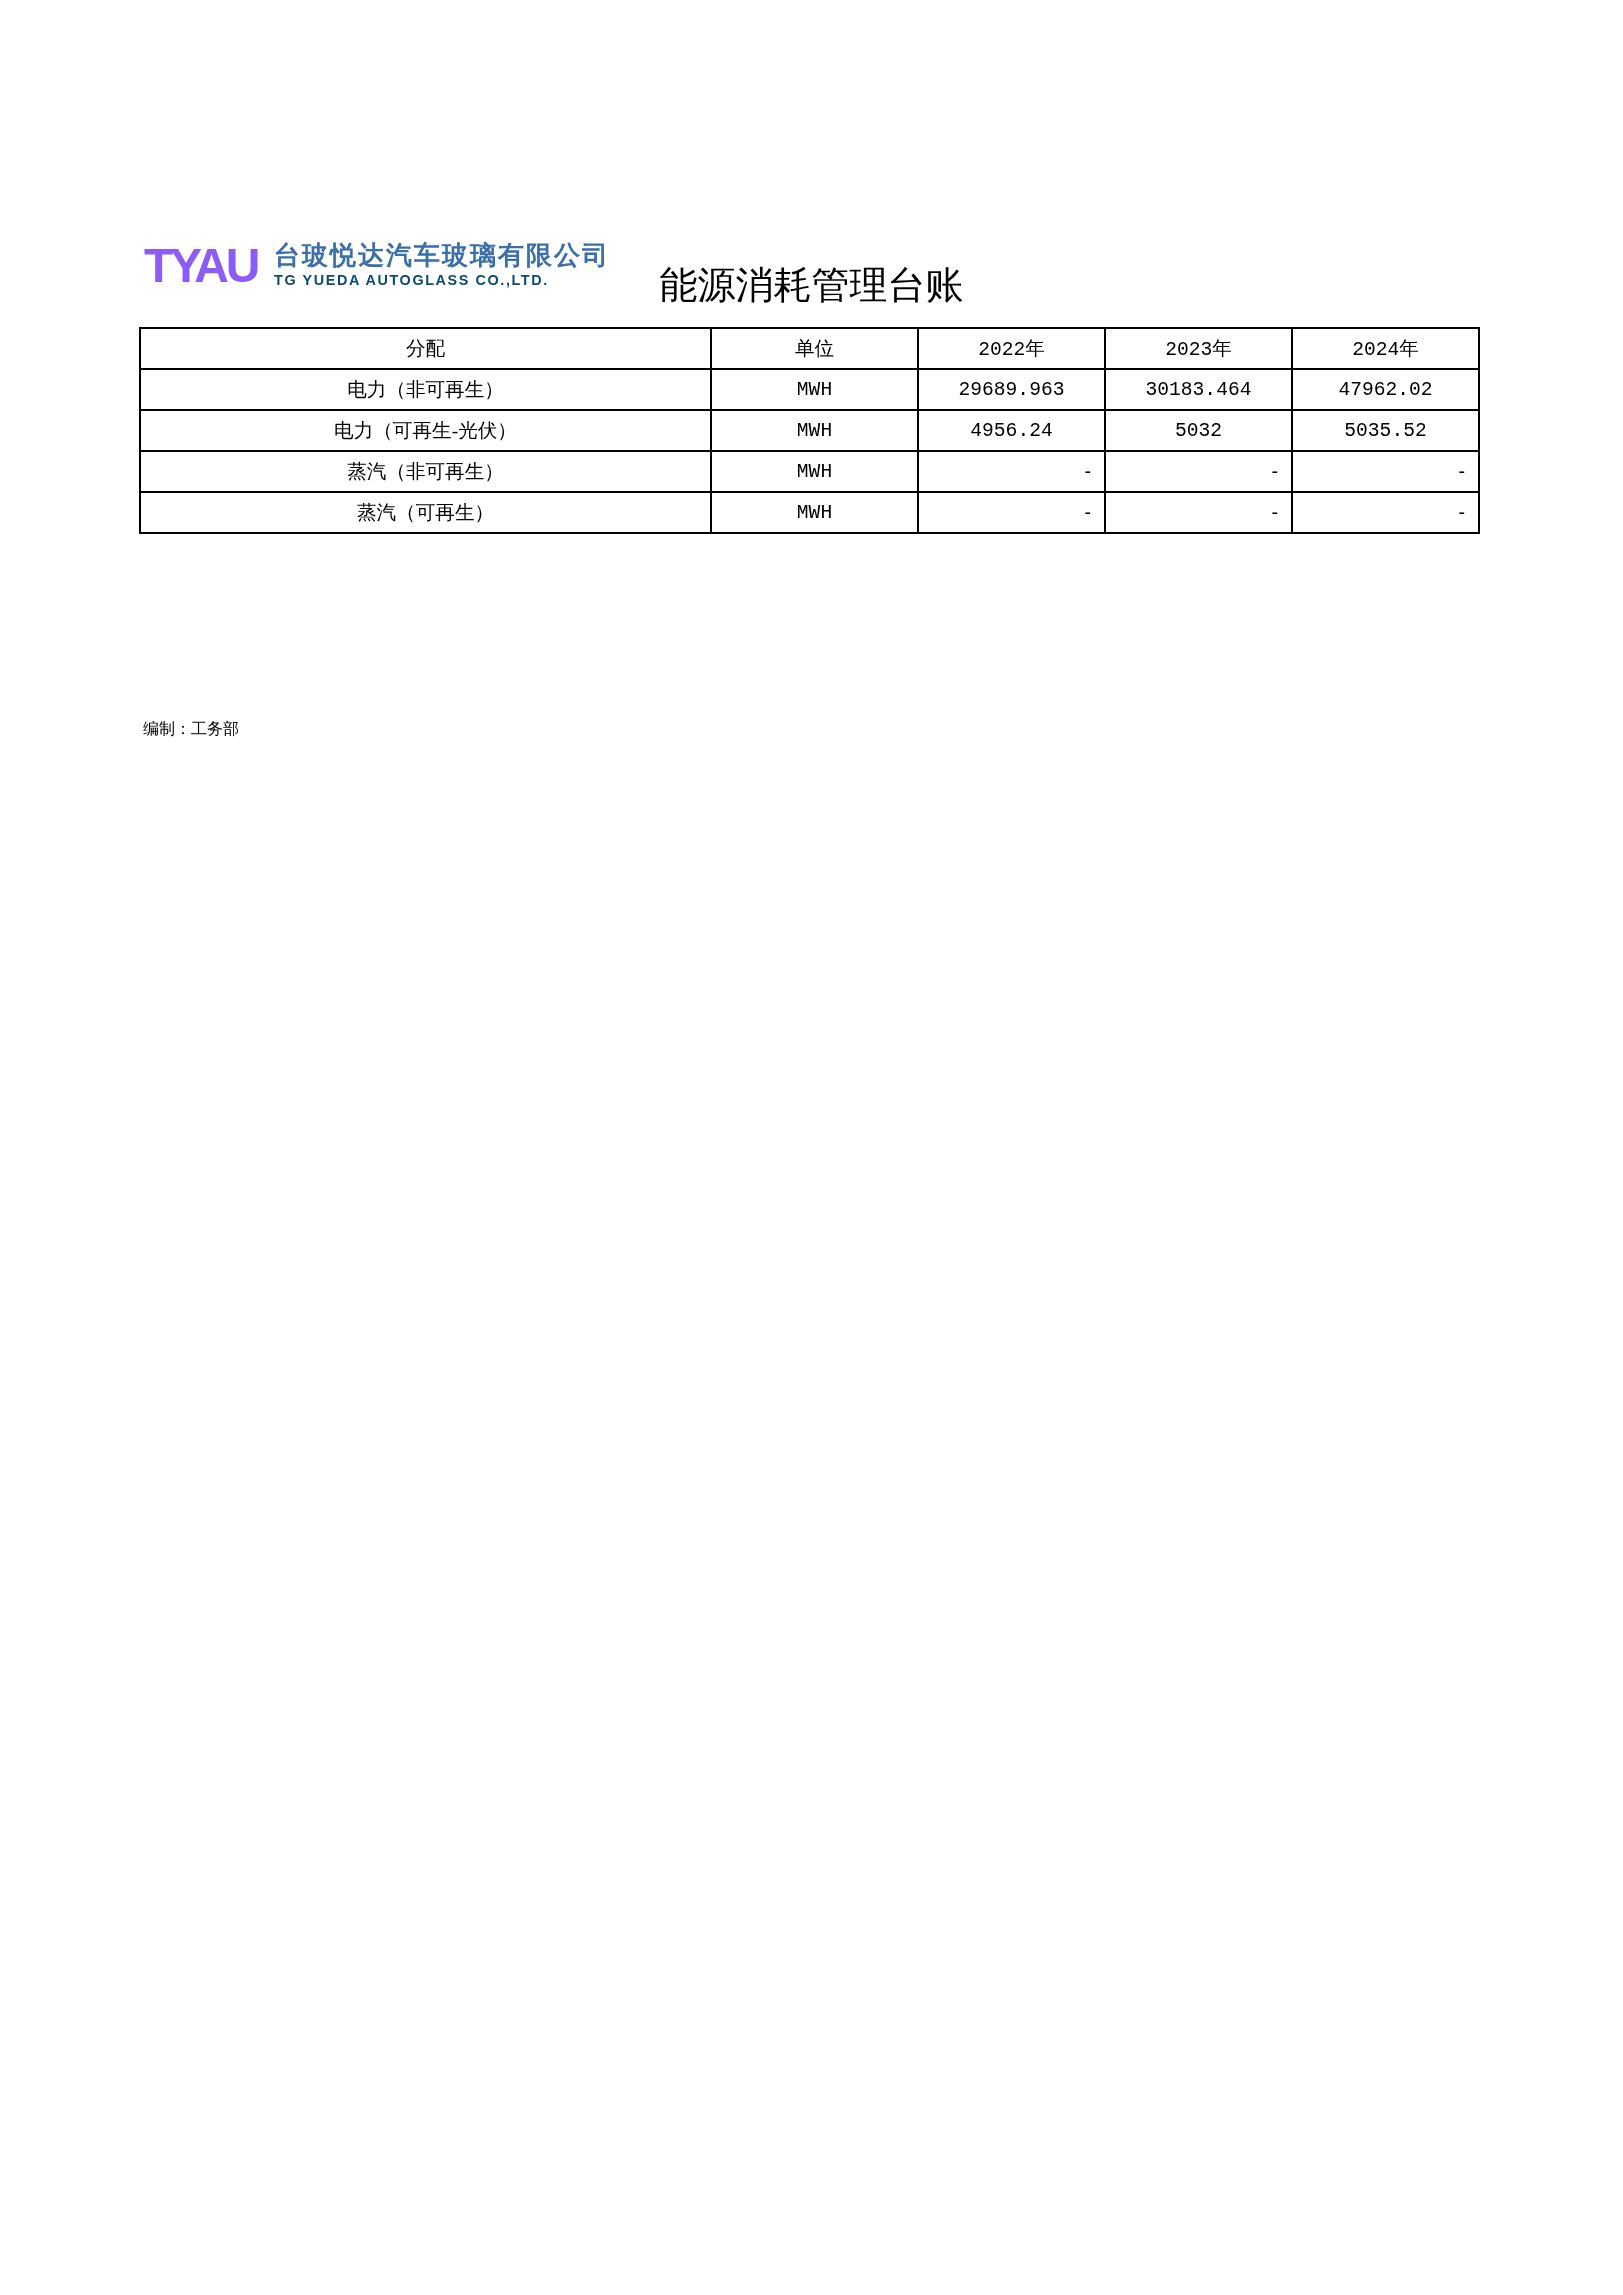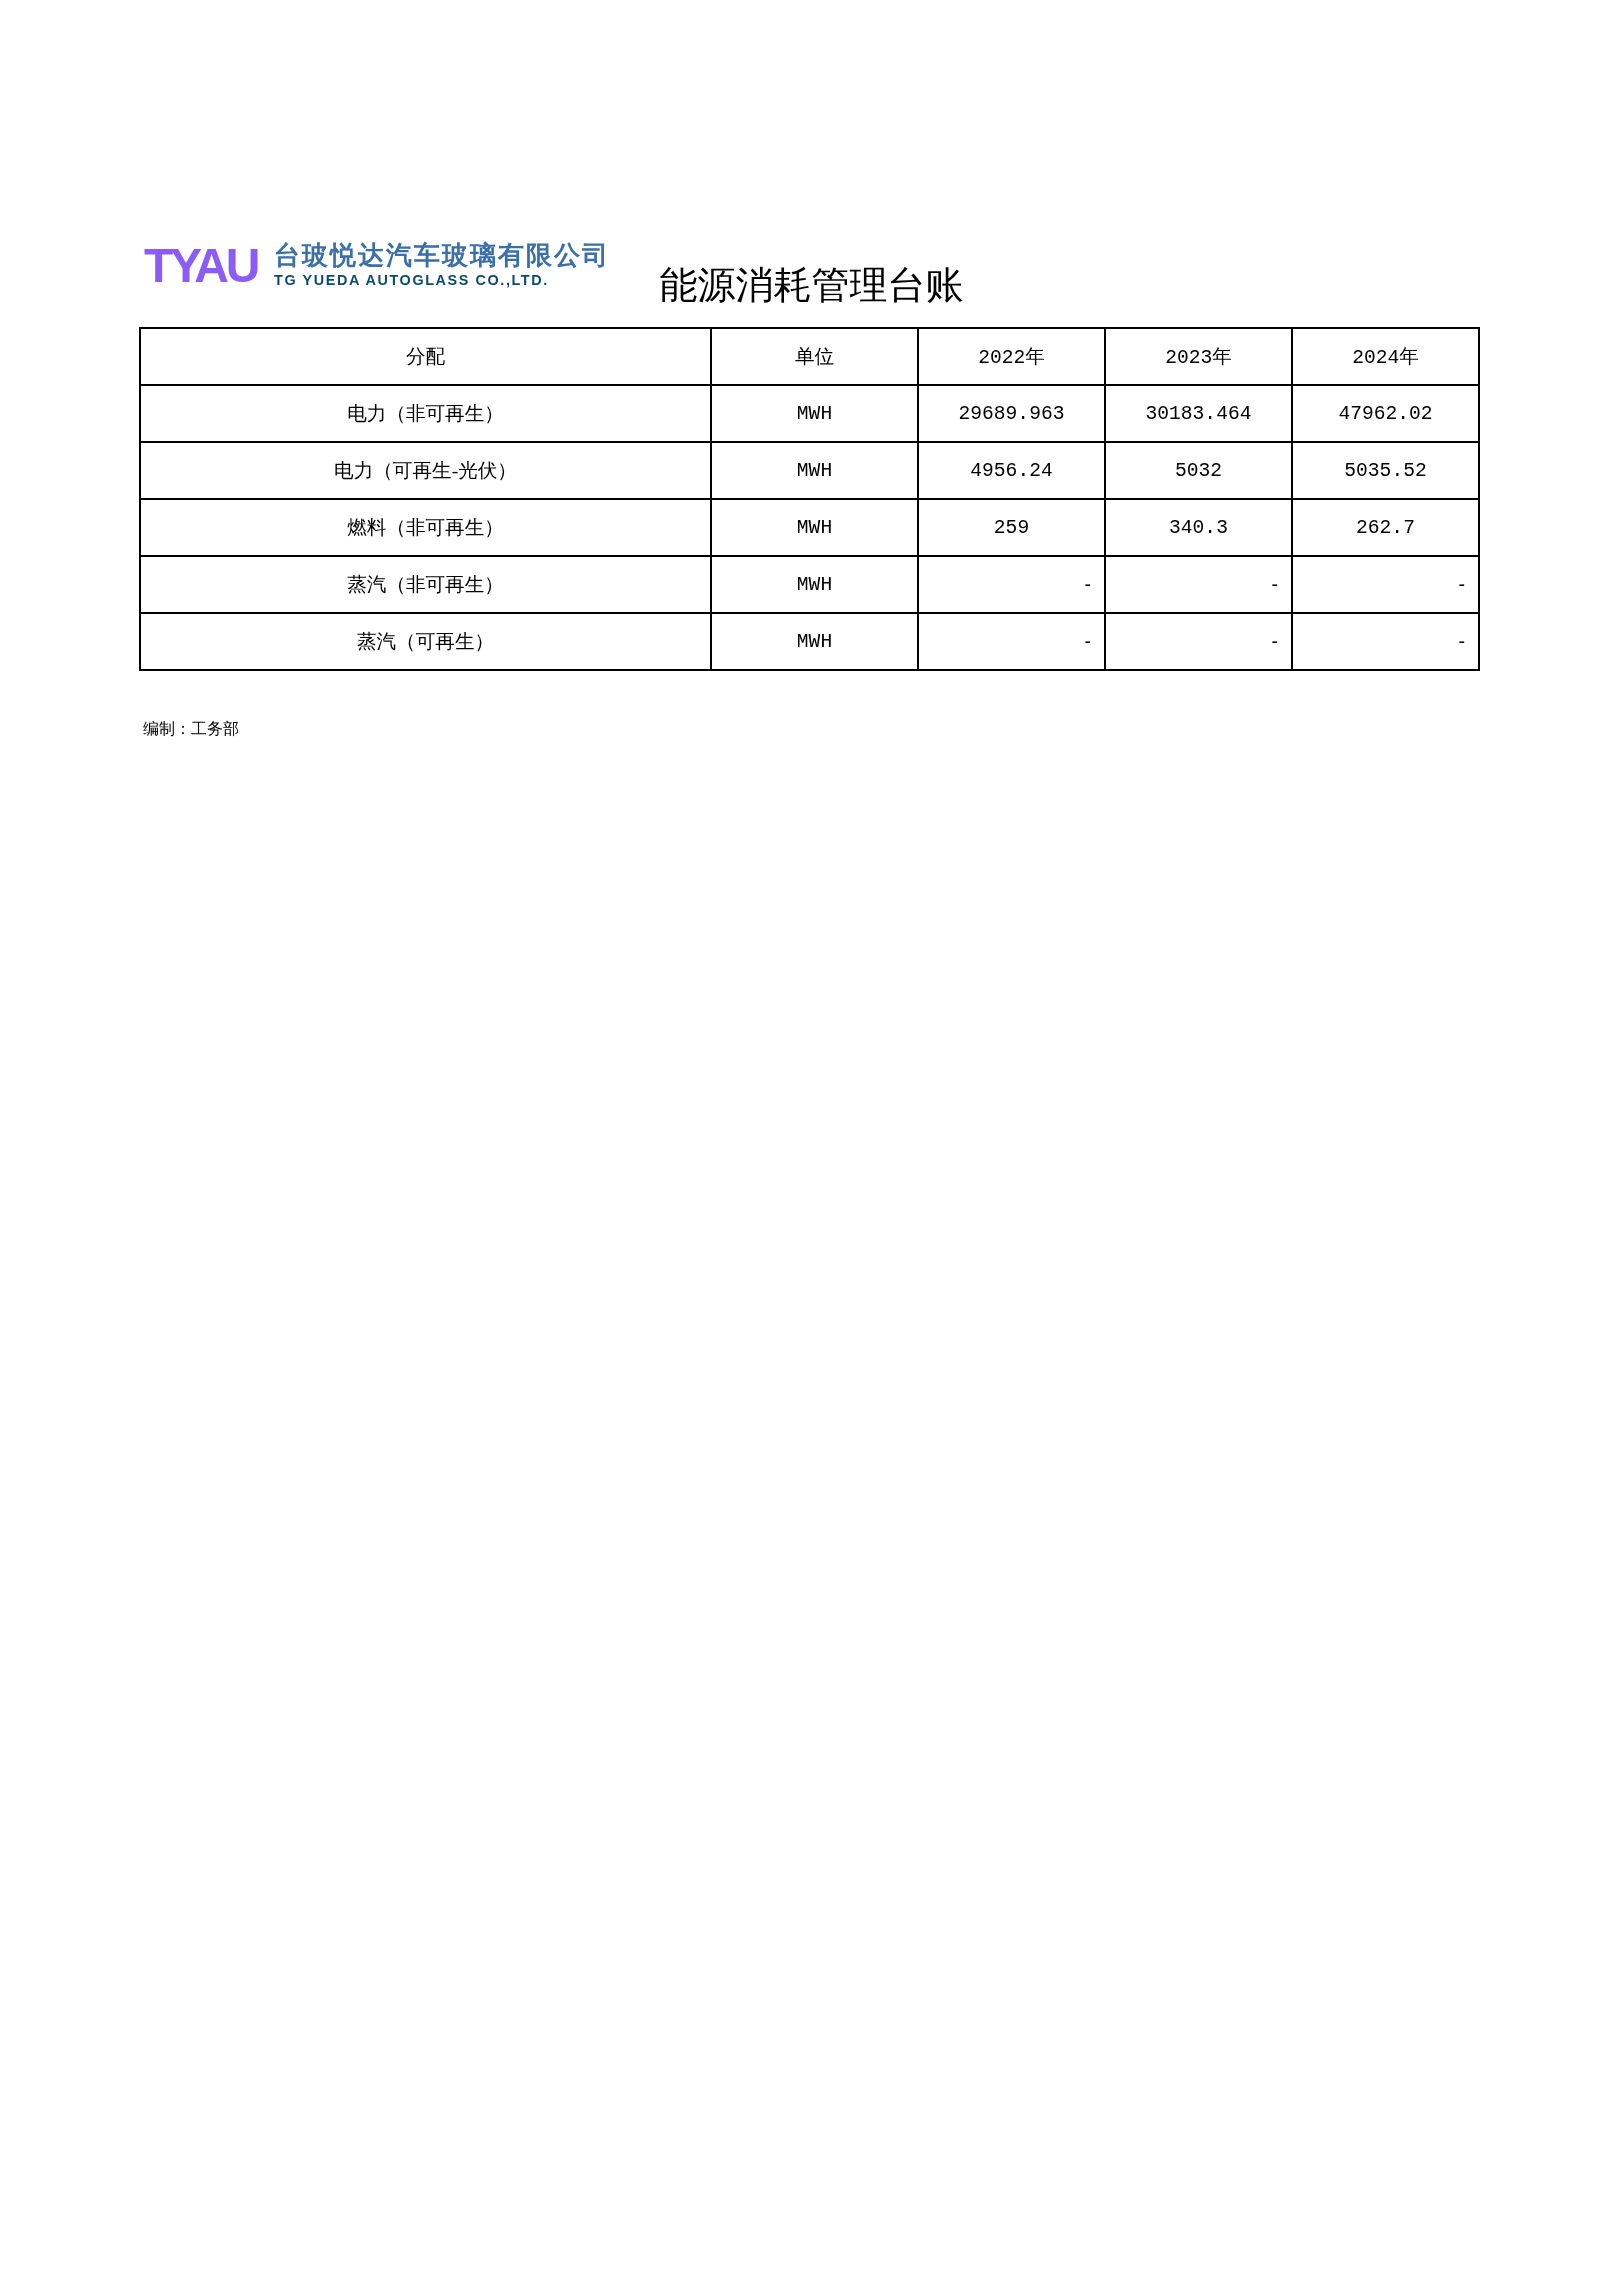--- a/index.html
+++ b/index.html
@@ -77,21 +77,21 @@
     width: 1339px;
     border-collapse: collapse;
     table-layout: fixed;
   }
   .ledger col.c-category { width: 571px; }
   .ledger col.c-unit     { width: 207px; }
   .ledger col.c-year     { width: 187px; }
   .ledger th, .ledger td {
     border: 2px solid #000000;
     height: 39px;
-    padding: 8px;
+    padding: 0;
     text-align: center;
     vertical-align: middle;
     font-size: 19.6px;
     font-weight: normal;
     overflow: hidden;
     white-space: nowrap;
   }
   .ledger thead th {
     border-bottom-width: 2.6px;
   }
@@ -160,27 +160,20 @@
         <td class="cell-num">47962.02</td>
       </tr>
       <tr>
         <td class="cell-cjk">电力（可再生-光伏）</td>
         <td class="cell-num">MWH</td>
         <td class="cell-num">4956.24</td>
         <td class="cell-num">5032</td>
         <td class="cell-num">5035.52</td>
       </tr>
       <tr>
-        <td class="cell-cjk">燃料（非可再生）</td>
-        <td class="cell-num">MWH</td>
-        <td class="cell-num">259</td>
-        <td class="cell-num">340.3</td>
-        <td class="cell-num">262.7</td>
-      </tr>
-      <tr>
         <td class="cell-cjk">蒸汽（非可再生）</td>
         <td class="cell-num">MWH</td>
         <td class="dash">-</td>
         <td class="dash">-</td>
         <td class="dash">-</td>
       </tr>
       <tr>
         <td class="cell-cjk">蒸汽（可再生）</td>
         <td class="cell-num">MWH</td>
         <td class="dash">-</td>

